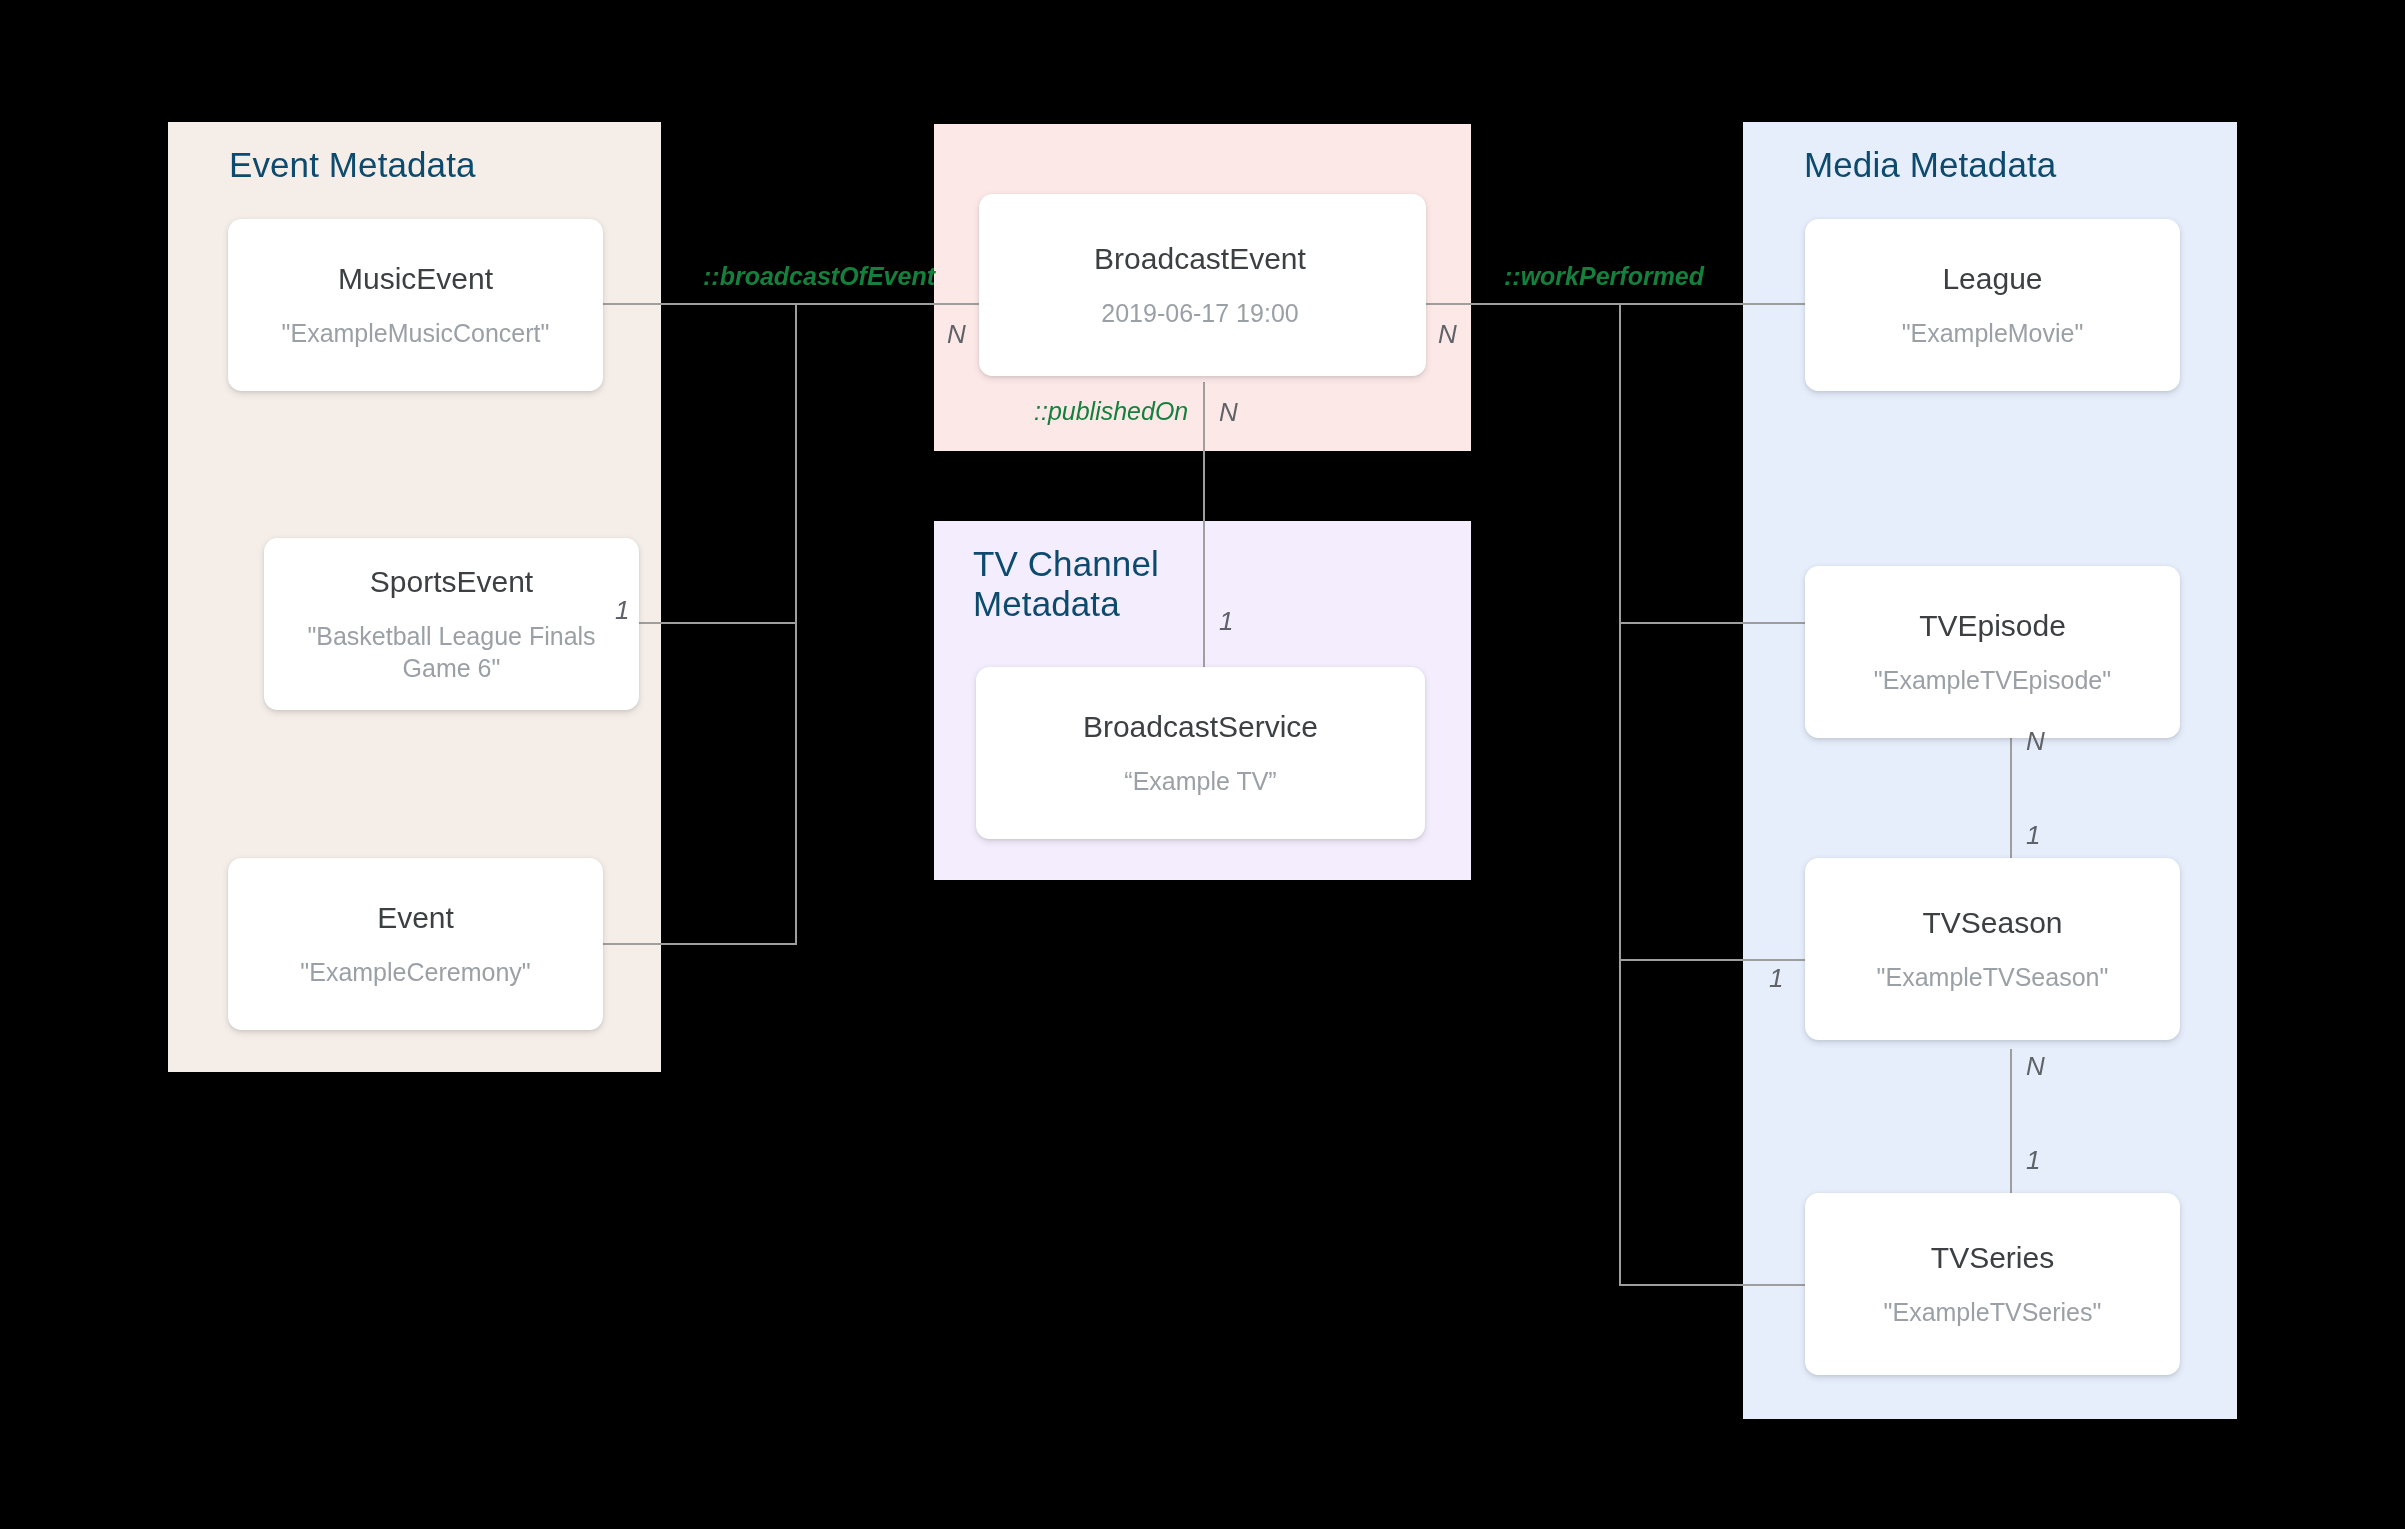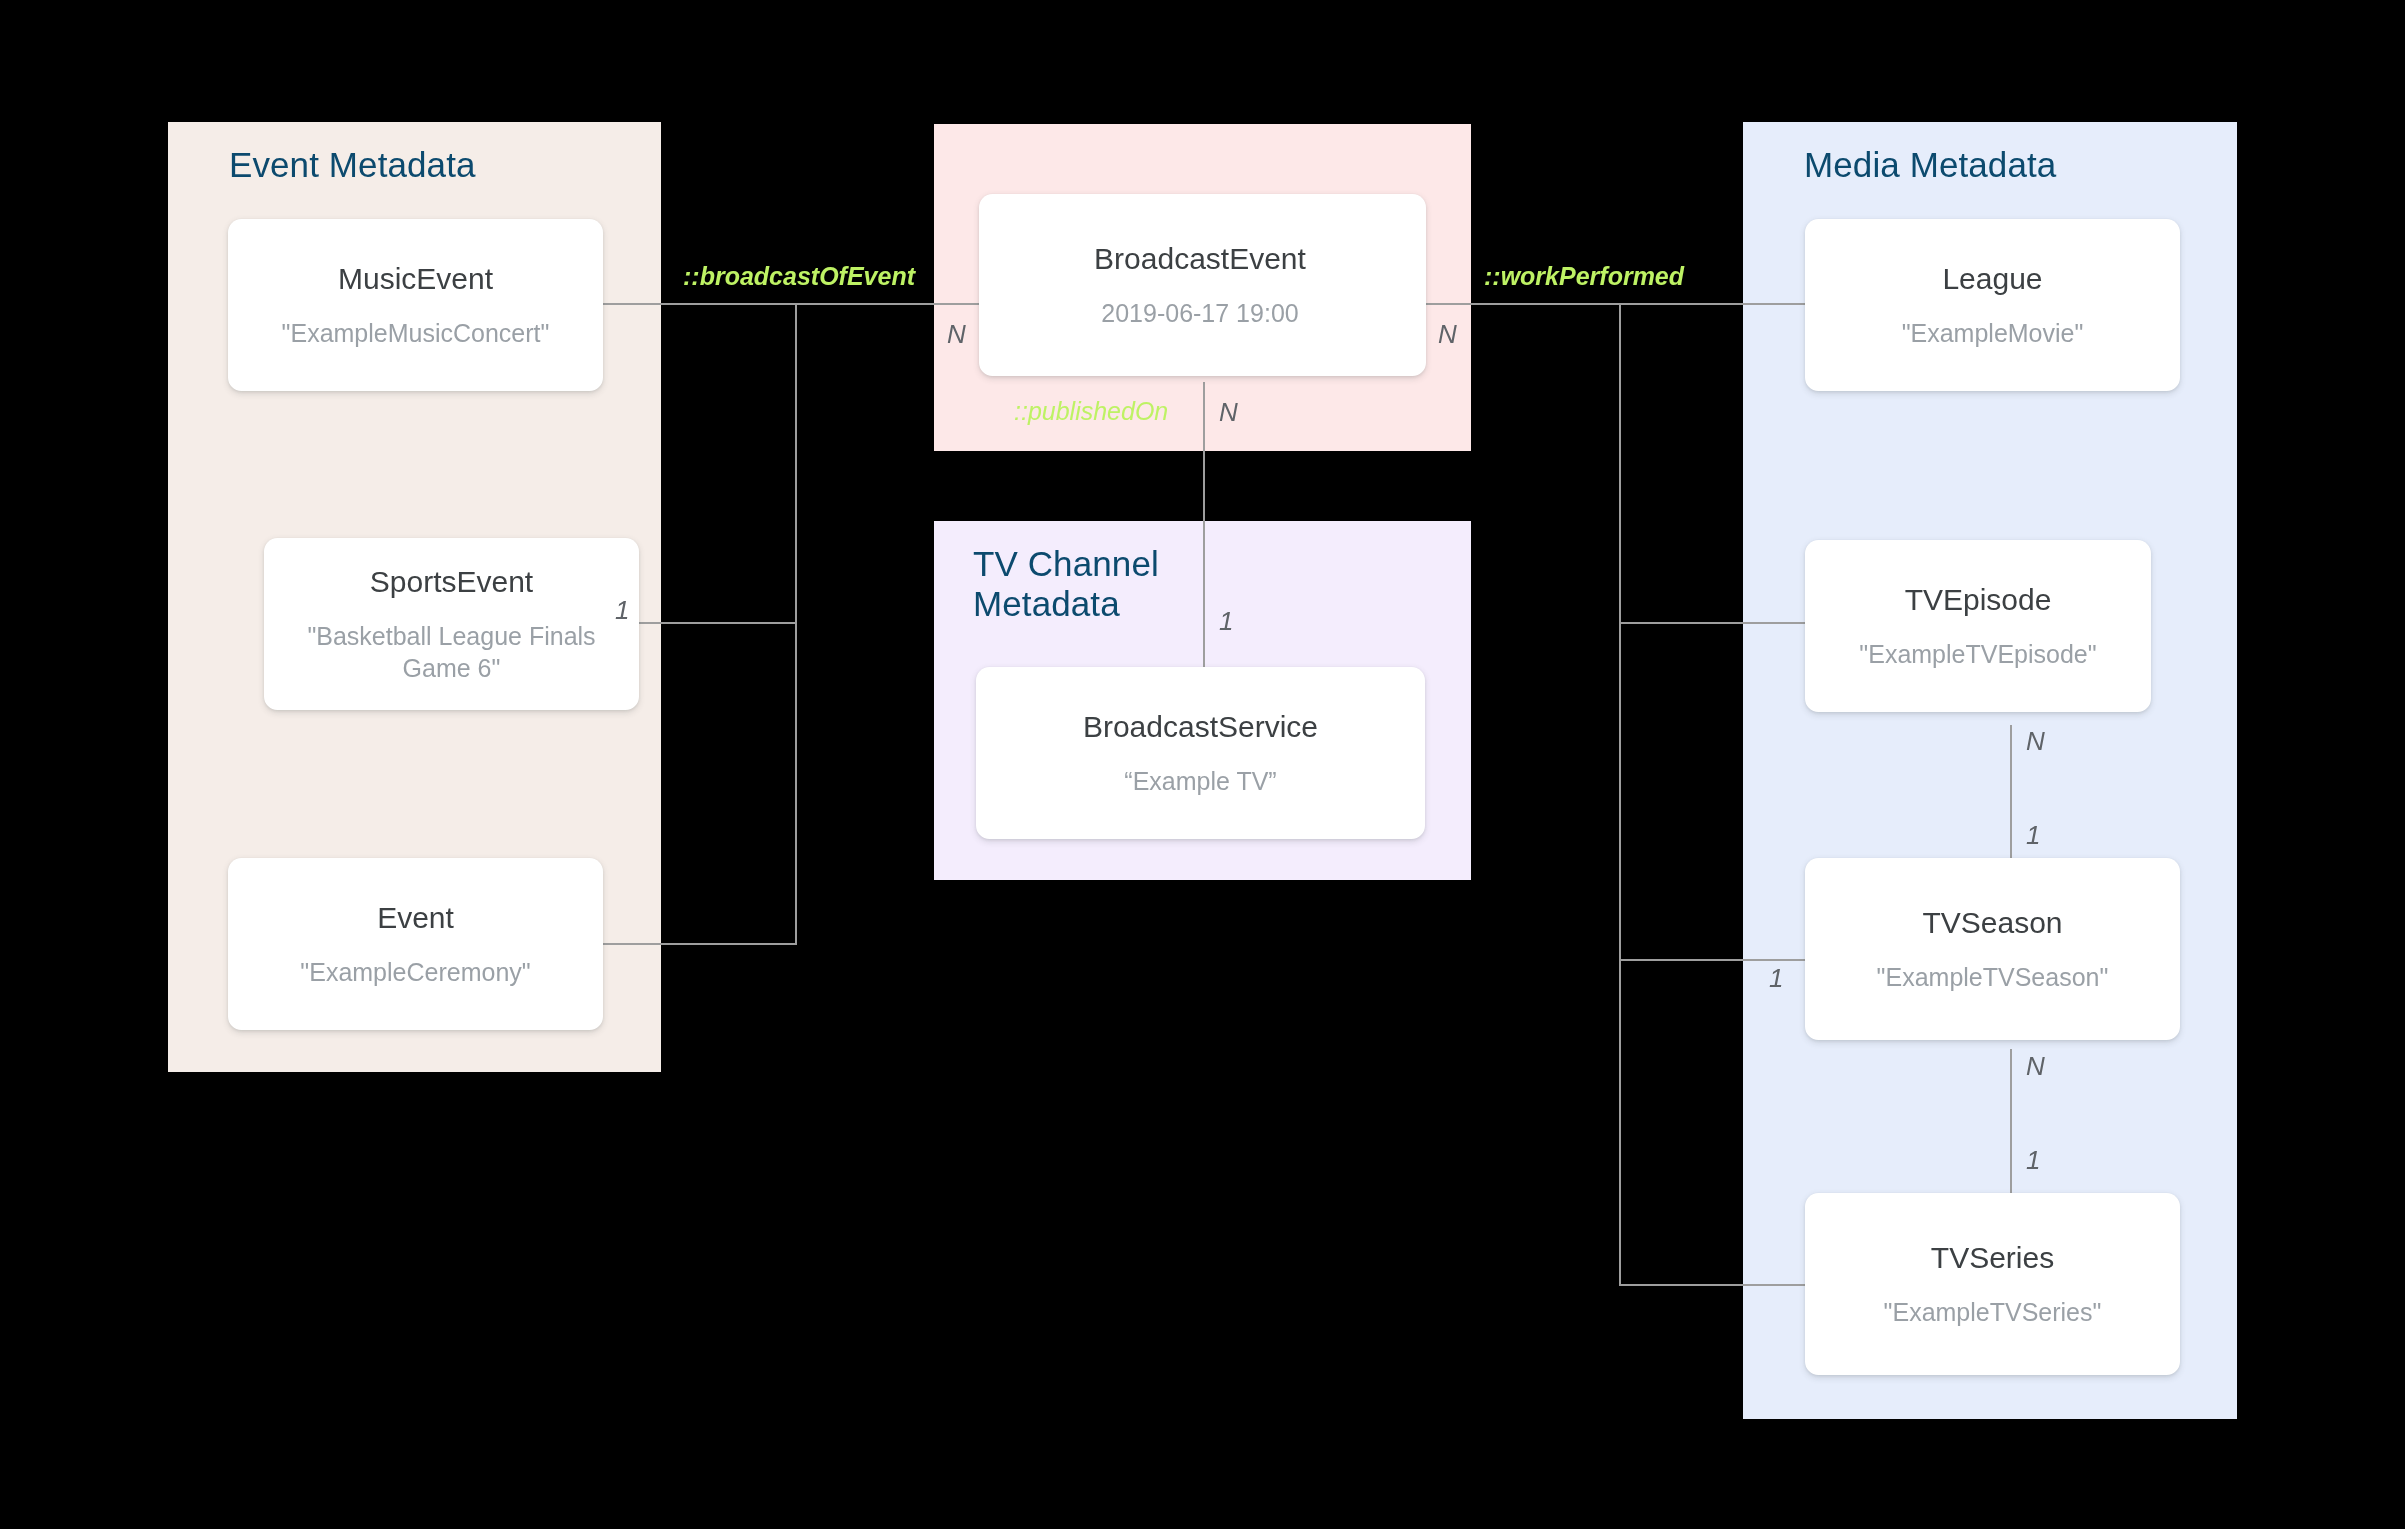--- a/index.html
+++ b/index.html
@@ -71,24 +71,25 @@
     position: absolute;
     background: #9E9E9E;
   }
   .edge.h { height: 1.9px; }
   .edge.v { width: 1.9px; }
 
   
   .card-label {
     position: absolute;
     font-size: 25px;
-    color: #bef264;
+    color: #15803d;
     font-style: italic;
     font-weight: 700;
     white-space: nowrap;
+    margin-left: 20px;
   }
   .card-label.plain {
     font-weight: 400;
   }
   .mult {
     position: absolute;
     font-size: 26px;
     color: #5F6368;
     font-style: italic;
     font-weight: 400;
@@ -156,21 +157,21 @@
   <div class="card" style="left:976px; top:667px; width:449px; height:172px;">
     <div class="card-title">BroadcastService</div>
     <div class="card-sub">“Example TV”</div>
   </div>
 
   <div class="card" style="left:1805px; top:219px; width:375px; height:172px;">
     <div class="card-title">League</div>
     <div class="card-sub">"ExampleMovie"</div>
   </div>
 
-  <div class="card" style="left:1805px; top:540px; width:346px; height:172px;">
+  <div class="card" style="left:1805px; top:566px; width:375px; height:172px;">
     <div class="card-title">TVEpisode</div>
     <div class="card-sub">"ExampleTVEpisode"</div>
   </div>
 
   <div class="card" style="left:1805px; top:858px; width:375px; height:182px;">
     <div class="card-title">TVSeason</div>
     <div class="card-sub">"ExampleTVSeason"</div>
   </div>
 
   <div class="card" style="left:1805px; top:1193px; width:375px; height:182px;">

